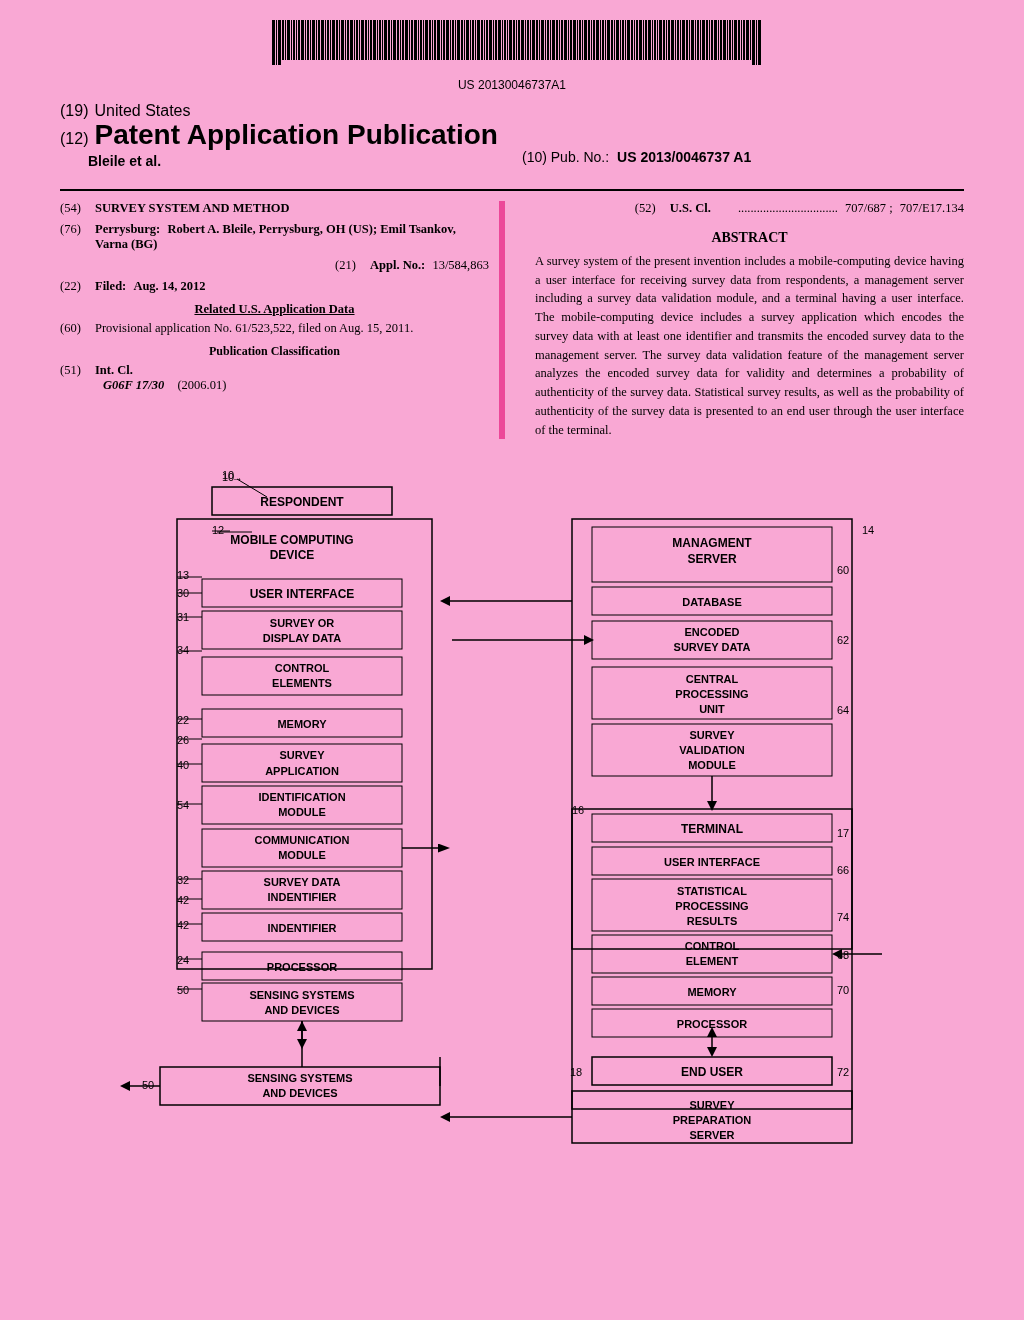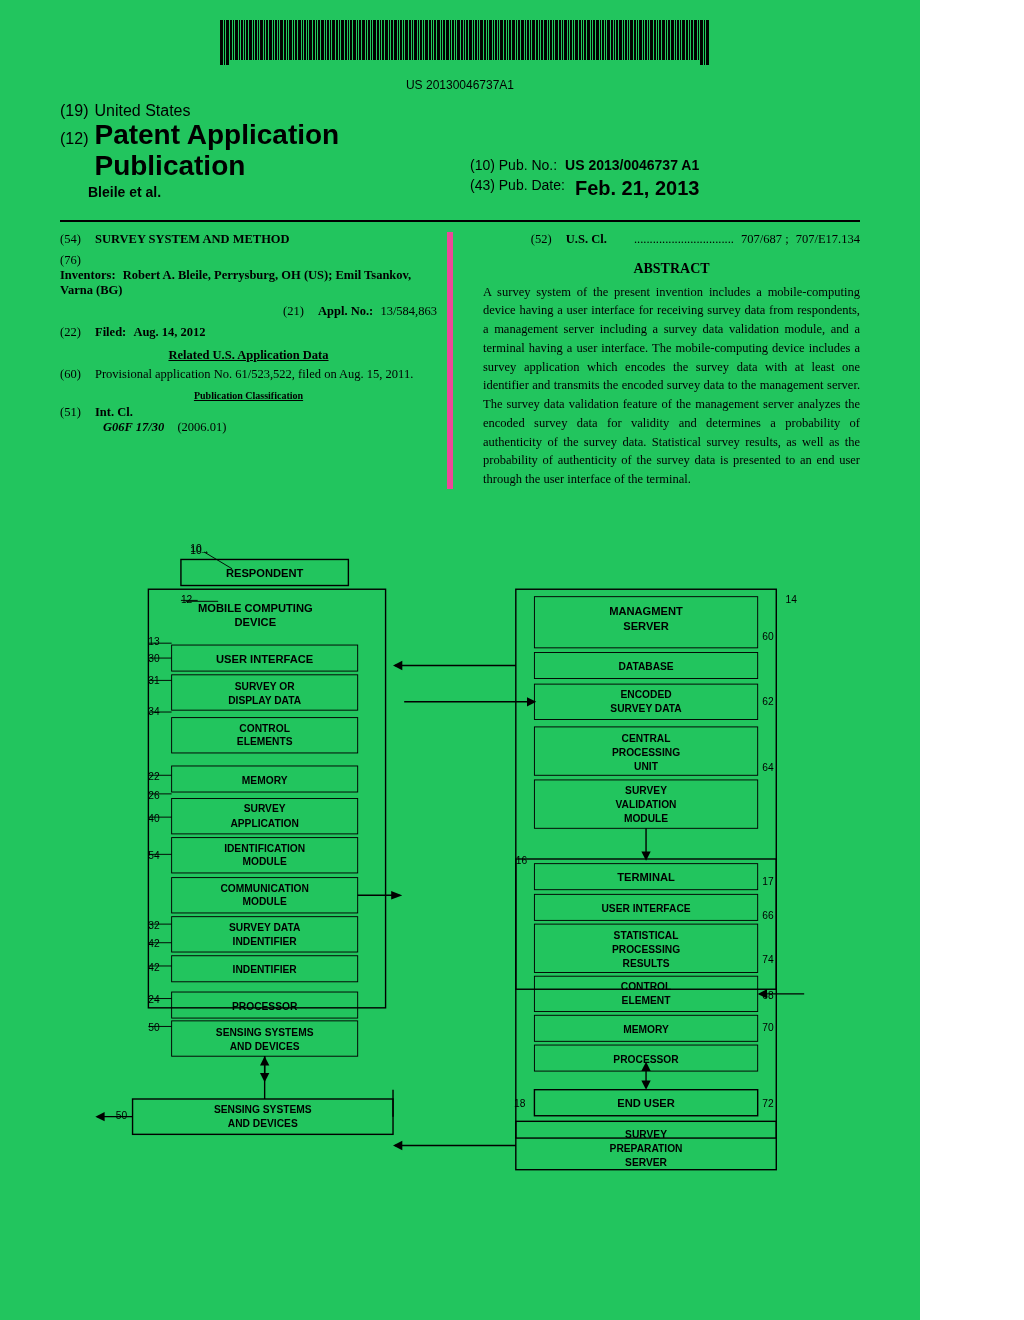--- a/index.html
+++ b/index.html
@@ -6,23 +6,23 @@
     body {
       background: #fff;
       font-family: 'Times New Roman', Times, serif;
       font-size: 13px;
       color: #000;
       width: 1024px;
       min-height: 1320px;
     }
 
     .page {
-      width: 920px;
+      width: 1024px;
       min-height: 1320px;
-      background: #22c55e;
+      background: #f9a8d4;
       padding: 20px 60px 40px 60px;
     }
 
     
     .barcode-area {
       text-align: center;
       margin-bottom: 4px;
     }
 
     .patent-number {
@@ -129,22 +129,21 @@
       text-align: center;
       font-weight: bold;
       font-size: 12.5px;
       text-decoration: underline;
       margin: 8px 0 4px 0;
     }
 
     .pub-class-header {
       text-align: center;
       font-weight: bold;
-      font-size: 10px;
-      text-decoration: underline;
+      font-size: 12px;
       margin: 8px 0 4px 0;
     }
 
     .int-cl-val {
       font-style: italic;
       font-weight: bold;
     }
 
     
     .abstract-header {
@@ -373,40 +372,36 @@
         <span class="country-label">(12)</span>
         <span class="title-pub">Patent Application Publication</span>
       </div>
       <div class="inventors-line" style="margin-left:28px;">Bleile et al.</div>
     </div>
     <div class="header-right">
       <div class="pub-number-line">
         <span>(10) Pub. No.:</span>
         <span style="font-weight:bold; margin-left:4px;">US 2013/0046737 A1</span>
       </div>
-      <div class="pub-date-line">
-        <span>(43) Pub. Date:</span>
-        <span class="pub-date-val">Feb. 21, 2013</span>
-      </div>
     </div>
   </div>
 
   <div class="content-section">
 
     <div class="left-col">
 
       <div class="field-row">
         <span class="field-num">(54)</span>
         <span class="field-label">SURVEY SYSTEM AND METHOD</span>
       </div>
 
-      <div class="field-row" style="margin-top:6px;flex-direction:column;">
+      <div class="field-row" style="margin-top:6px;">
         <span class="field-num">(76)</span>
         <div>
-          <span class="field-label">Inventors:</span>
+          <span class="field-label">Perrysburg:</span>
           <span style="font-weight:bold;">Robert A. Bleile, Perrysburg, OH (US); Emil Tsankov, Varna (BG)</span>
         </div>
       </div>
 
       <div class="field-row" style="margin-top:4px;justify-content:flex-end;">
         <span class="field-num">(21)</span>
         <div>
           <span class="field-label">Appl. No.:</span>
           <span>13/584,863</span>
         </div>

